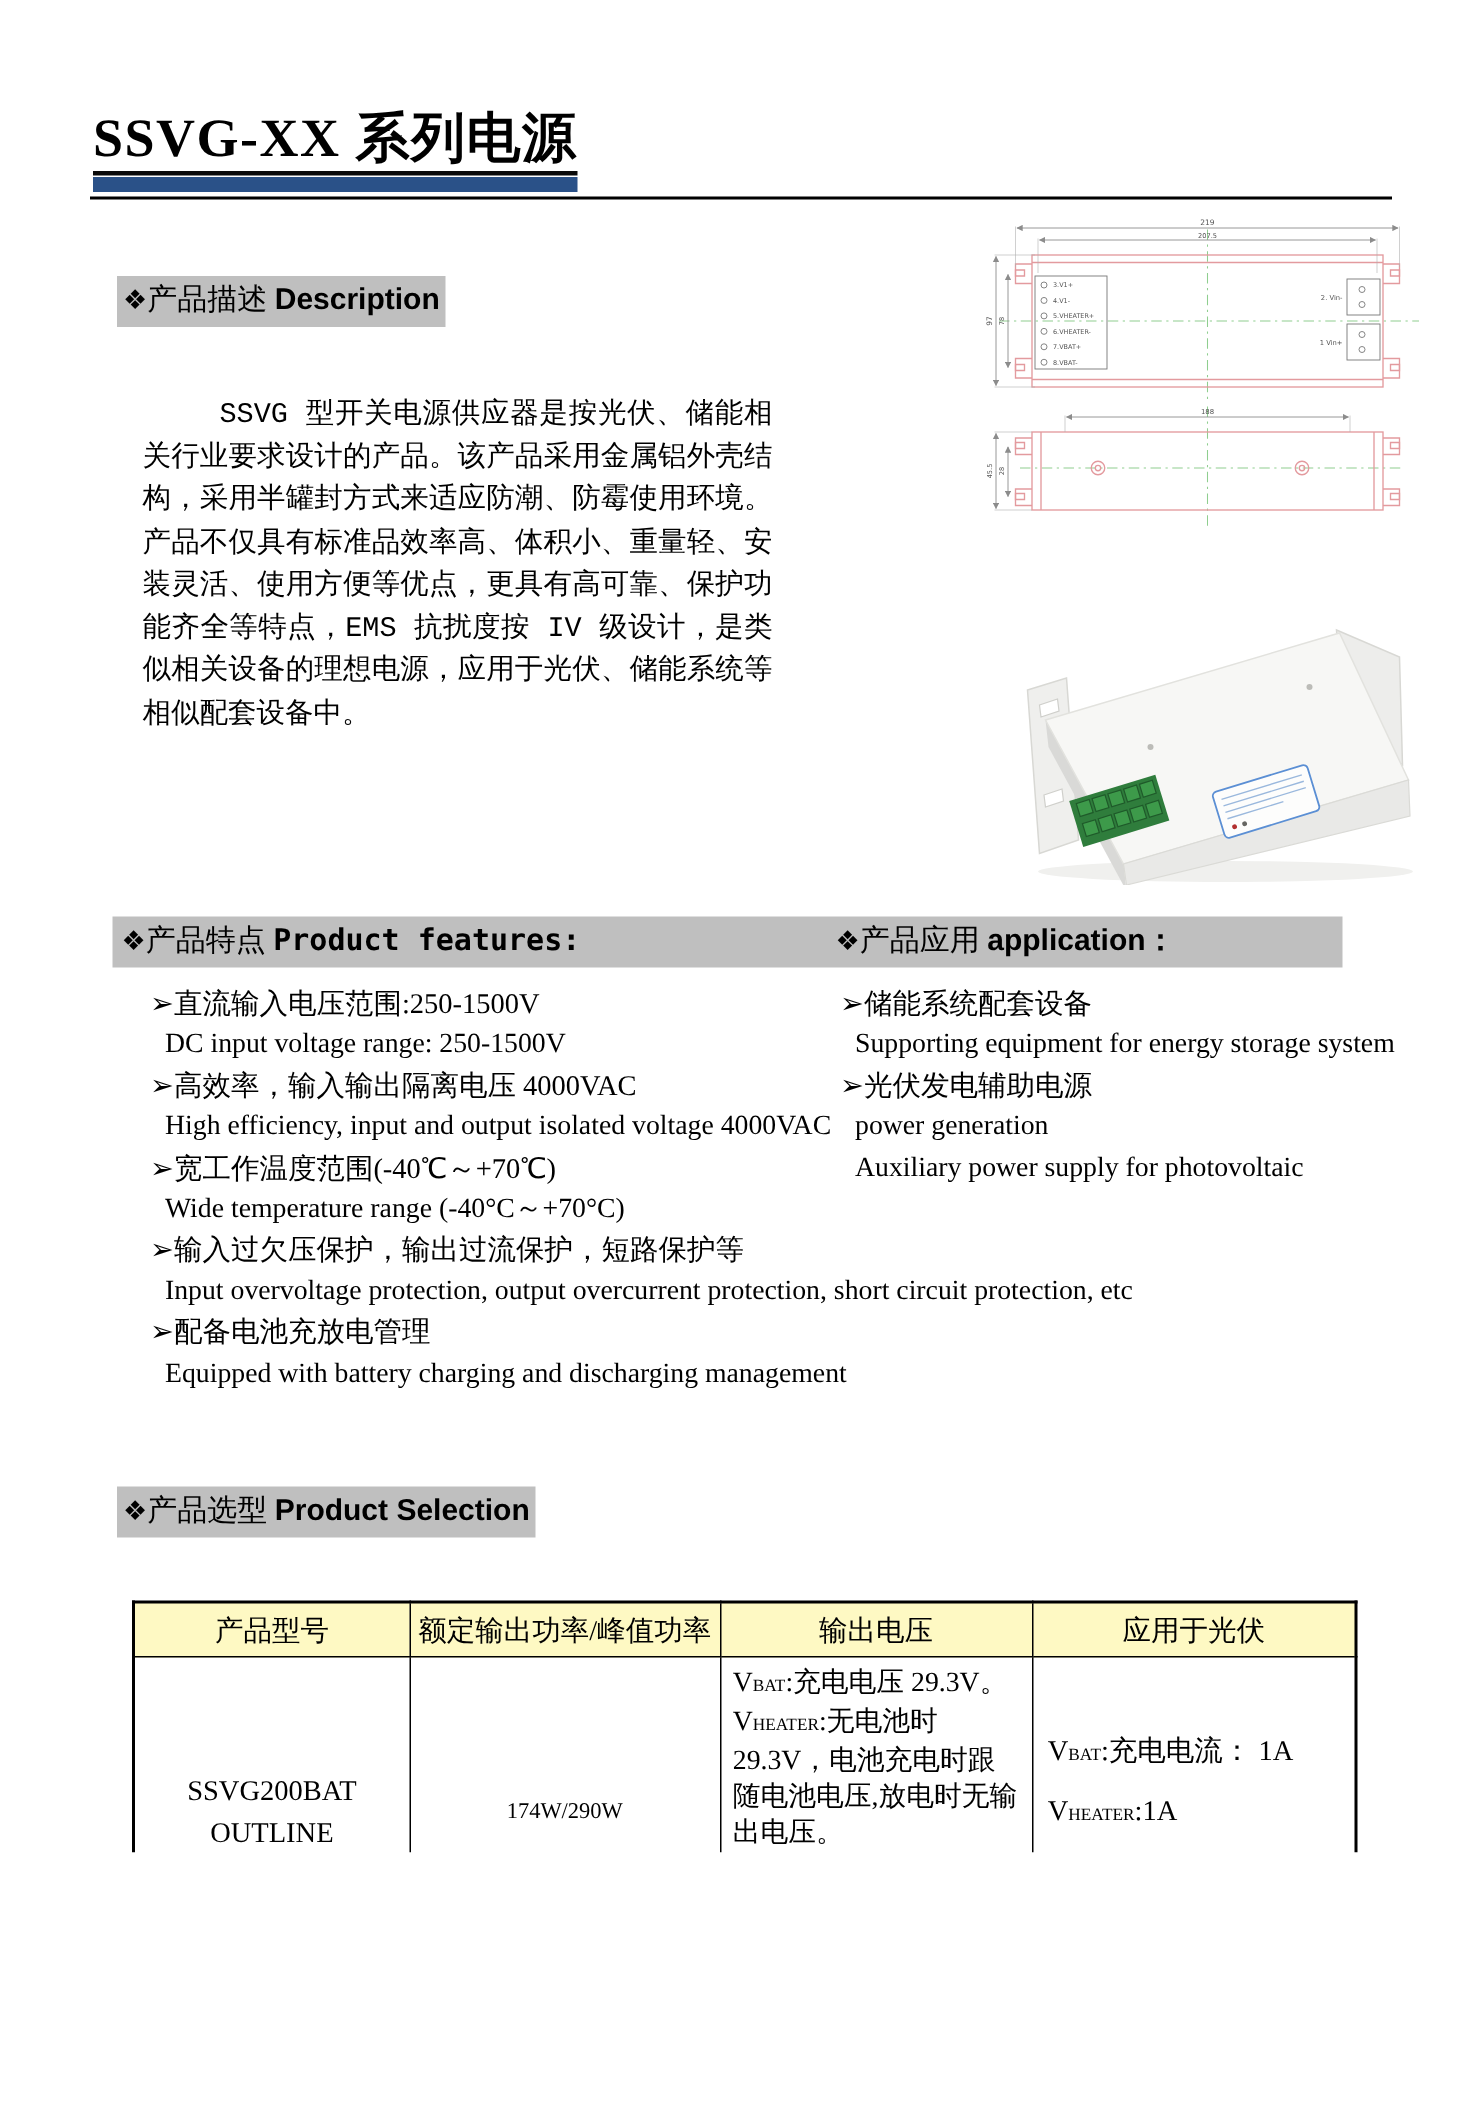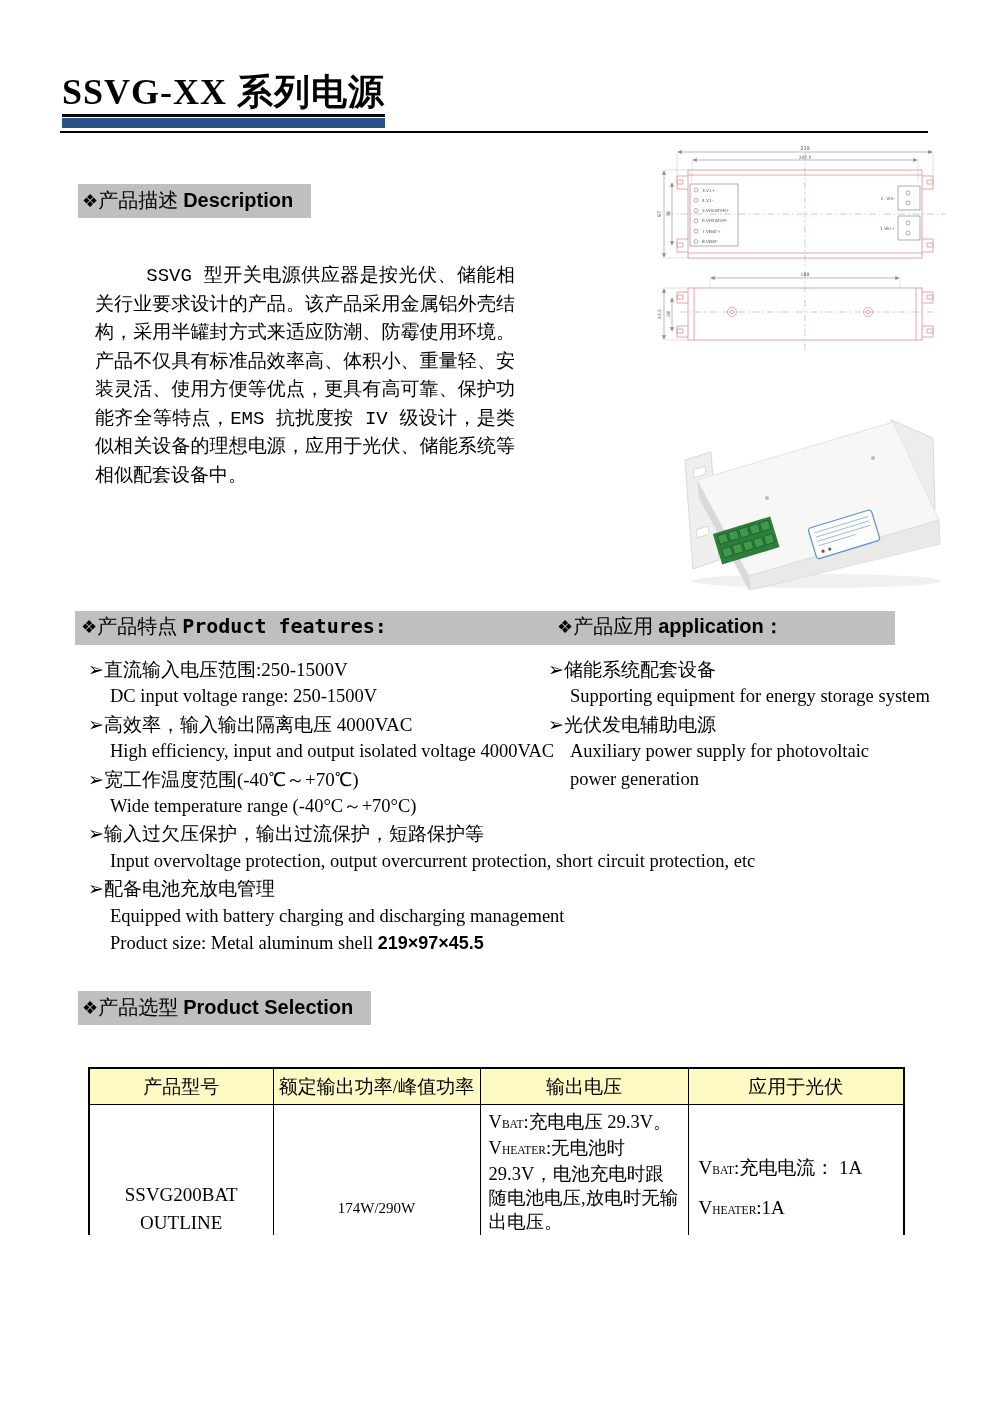--- a/index.html
+++ b/index.html
@@ -8,41 +8,41 @@
 
   
   .title-wrap{position:absolute;left:62px;top:68px;display:inline-block;
               border-bottom:10px solid #2a5188;padding-bottom:1px;}
   .title-text{font-size:36px;font-weight:bold;letter-spacing:1px;
               border-bottom:3px solid #0a0a0a;padding-bottom:2px;
               font-family:"Liberation Serif",serif;}
   .title-rule{position:absolute;left:60px;top:131px;width:868px;height:2px;background:#000;}
 
   
-  .sec-h{background:#bfbfbf;font-size:20px;line-height:30px;padding:1px 18px 2px 4px;
+  .sec-h{background:#bfbfbf;font-size:20px;line-height:30px;padding:1px 4px 2px 4px;
          display:inline-block;white-space:nowrap;}
   .h-marker{font-family:"DejaVu Sans",sans-serif;font-size:18px;}
   .h-cn{font-family:"Liberation Serif",serif;}
   .h-en-bold{font-family:"Liberation Sans",sans-serif;font-weight:bold;}
   .h-en-mono{font-family:"DejaVu Sans Mono",monospace;font-weight:bold;}
 
   .desc-heading{position:absolute;left:78px;top:184px;}
   .featapp-bar{position:absolute;left:75px;top:611px;width:820px;height:34px;background:#bfbfbf;}
   .featapp-bar .fh{position:absolute;top:2px;left:6px;font-size:20px;white-space:nowrap;}
   .featapp-bar .ah{position:absolute;top:2px;left:482px;font-size:20px;white-space:nowrap;}
   .sel-heading{position:absolute;left:78px;top:991px;}
 
   
   .desc-body{position:absolute;left:95px;top:243px;width:420px;
              font-size:19px;line-height:28.5px;text-align:justify;text-indent:2.7em;font-family:Liberation Mono, monospace;}
 
   
   .feat-list{position:absolute;left:88px;top:656px;width:740px;}
   .app-list{position:absolute;left:548px;top:656px;width:380px;}
-  .f-cn{font-size:19px;line-height:27.4px;white-space:nowrap;}
+  .f-cn{font-size:19px;line-height:27.4px;white-space:nowrap;margin-left:12px;}
   .f-en{font-size:18.5px;line-height:27.4px;padding-left:22px;white-space:nowrap;}
   .bold-sans{font-family:"Liberation Sans",sans-serif;font-weight:bold;font-size:18px;}
 
   
   table.sel{position:absolute;left:88px;top:1067px;width:815px;border-collapse:collapse;
             border:2px solid #000;table-layout:fixed;}
   table.sel th,table.sel td{border:1.5px solid #000;}
   table.sel th{background:#fef9c3;height:33px;font-weight:normal;font-size:19px;
                font-family:Liberation Serif, serif;text-align:center;}
   td.model{height:200px;text-align:center;font-size:19px;line-height:28px;vertical-align:middle;}
@@ -221,29 +221,28 @@
     <div class="f-cn">➢直流输入电压范围:250-1500V</div>
     <div class="f-en">DC input voltage range: 250-1500V</div>
     <div class="f-cn">➢高效率，输入输出隔离电压 4000VAC</div>
     <div class="f-en">High efficiency, input and output isolated voltage 4000VAC</div>
     <div class="f-cn">➢宽工作温度范围(-40℃～+70℃)</div>
     <div class="f-en">Wide temperature range (-40°C～+70°C)</div>
     <div class="f-cn">➢输入过欠压保护，输出过流保护，短路保护等</div>
     <div class="f-en">Input overvoltage protection, output overcurrent protection, short circuit protection, etc</div>
     <div class="f-cn">➢配备电池充放电管理</div>
     <div class="f-en">Equipped with battery charging and discharging management</div>
-    <div class="f-en"><span>Product size: Metal aluminum shell </span><span class="bold-sans">219×97×45.5</span></div>
   </div>
 
   <div class="app-list">
     <div class="f-cn">➢储能系统配套设备</div>
     <div class="f-en">Supporting equipment for energy storage system</div>
     <div class="f-cn">➢光伏发电辅助电源</div>
+    <div class="f-en">power generation</div>
     <div class="f-en">Auxiliary power supply for photovoltaic</div>
-    <div class="f-en">power generation</div>
   </div>
 
   <div class="sec-h sel-heading">
     <span class="h-marker">❖</span><span class="h-cn">产品选型 </span><span class="h-en-bold">Product Selection</span>
   </div>
 
   <table class="sel">
     <colgroup>
         <col style="width:184px">
         <col style="width:207px">

